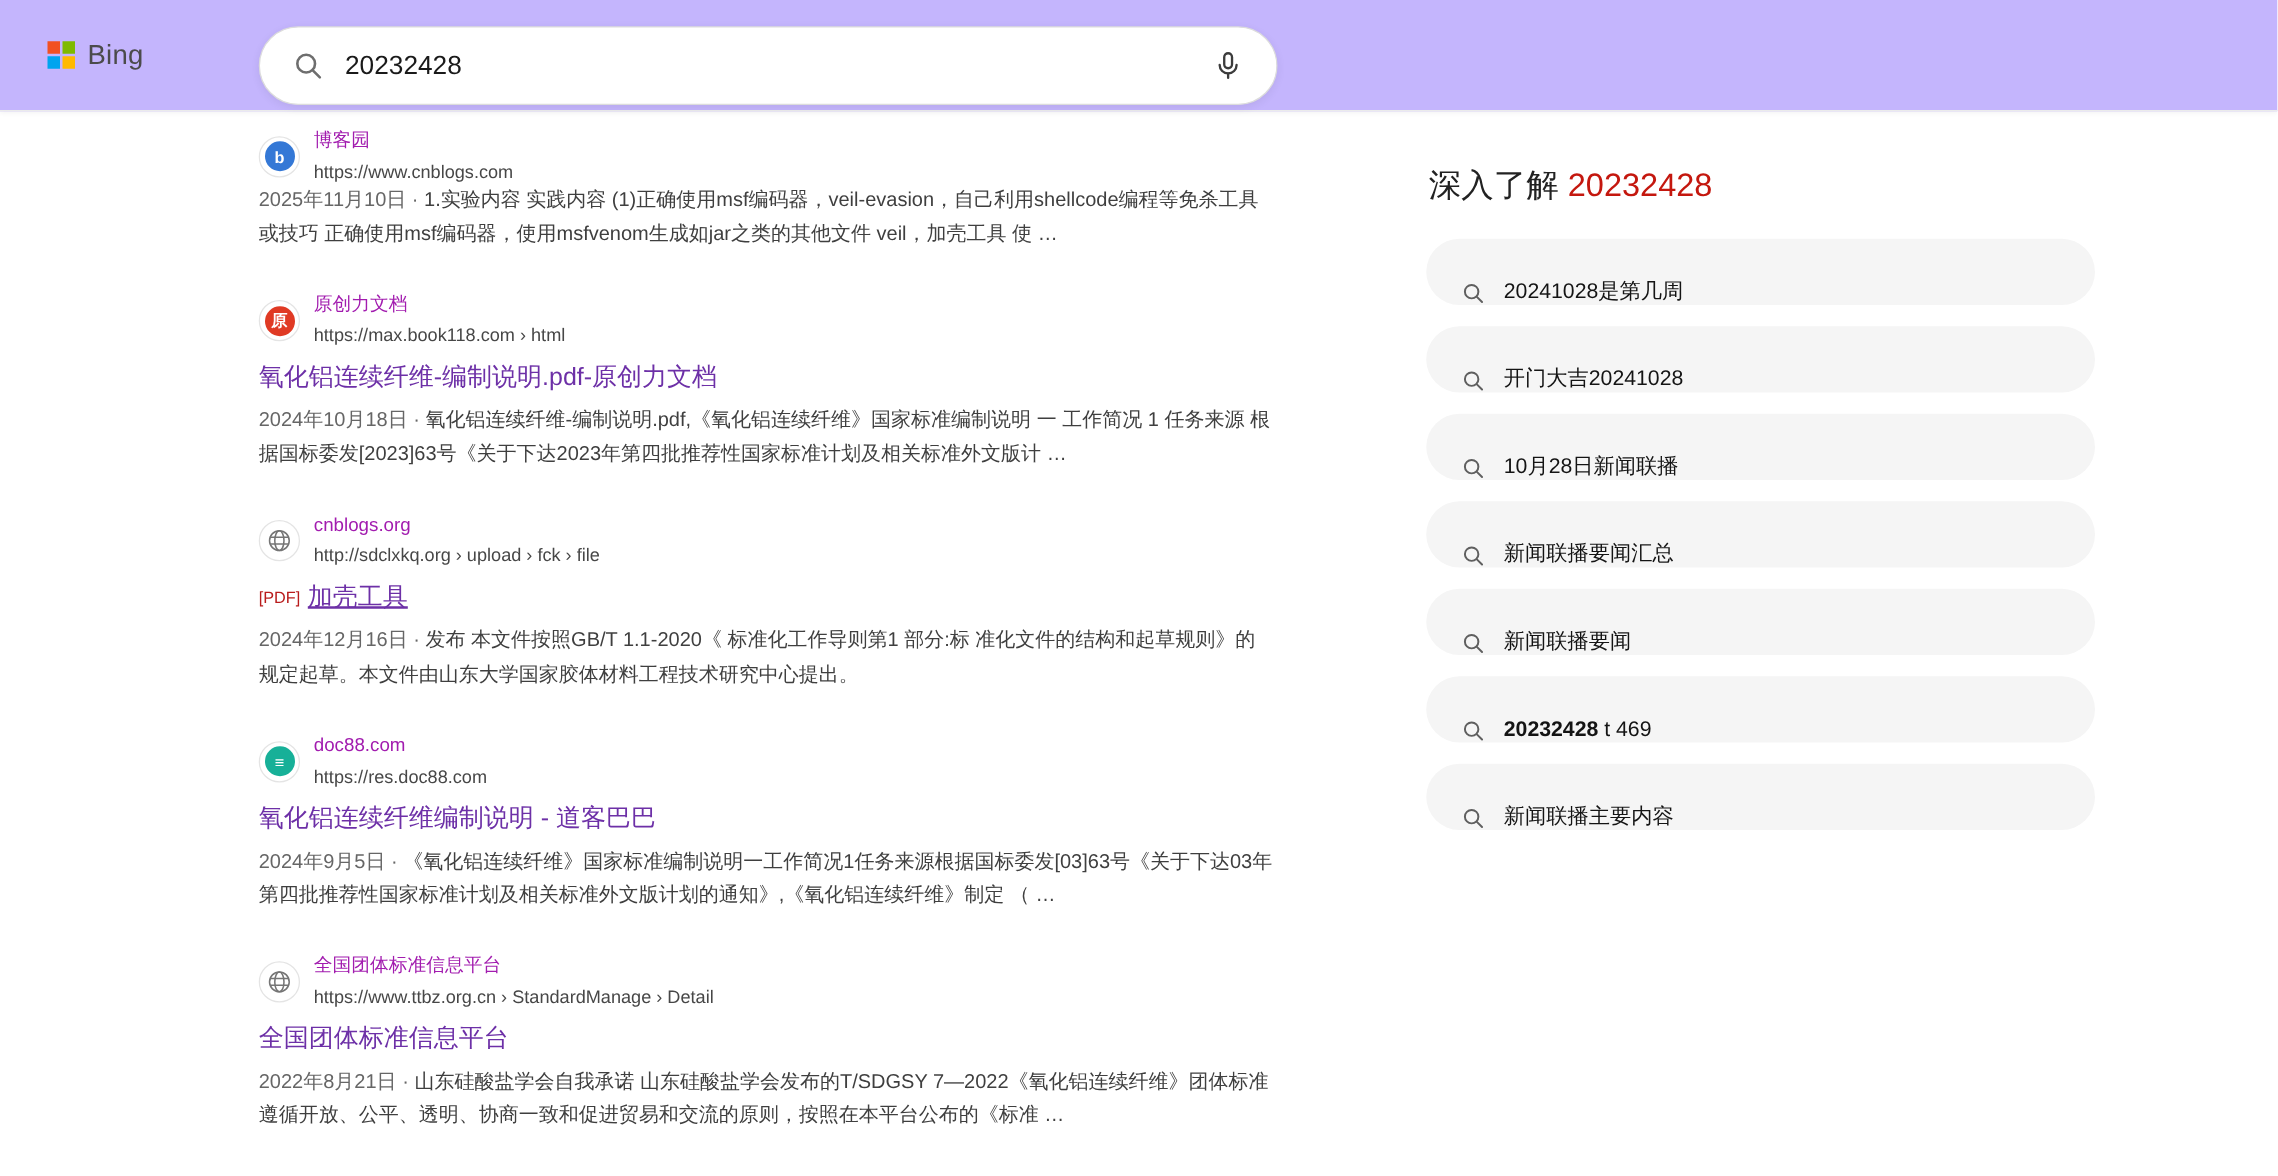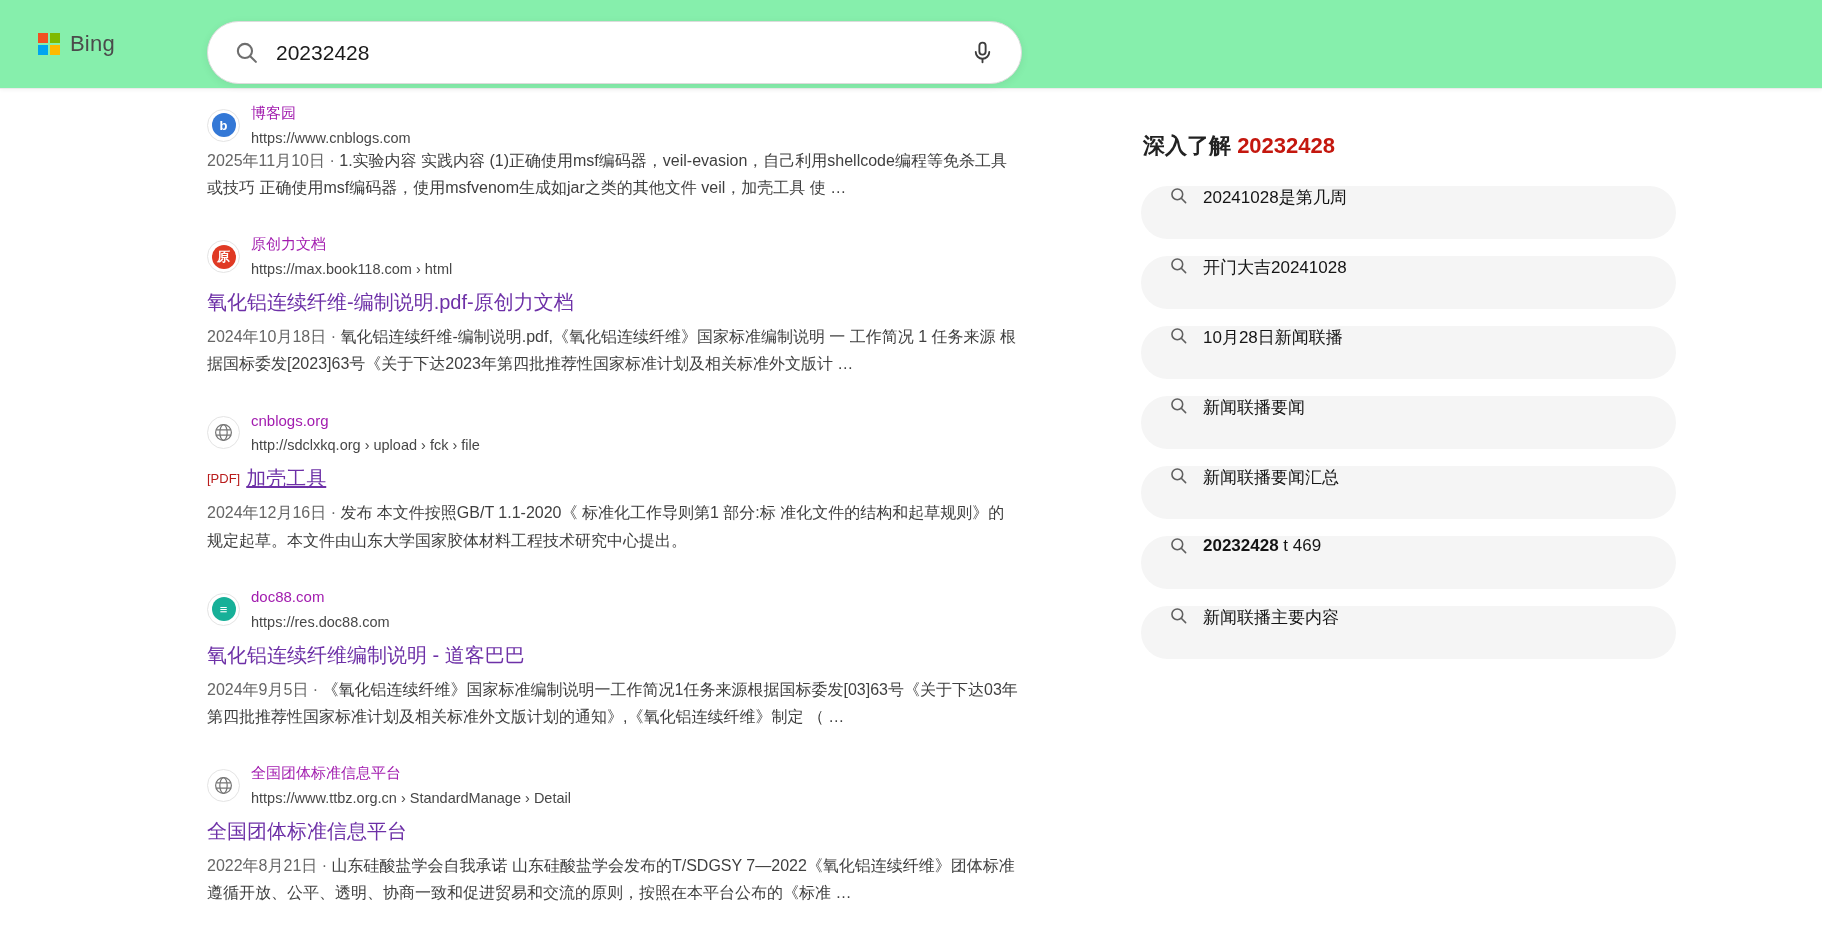--- a/index.html
+++ b/index.html
@@ -1,21 +1,21 @@
 <!DOCTYPE html>
 <html style="--link-blue: #1b3fd0; --link-visited: #6d30a7; --match-red: #c4170e; --pill-bg: #f5f5f5;"><head>
 <meta charset="utf-8">
 <style>
   *{margin:0;padding:0;box-sizing:border-box}
   html,body{width:1822px;height:941px;background:#fff;overflow:hidden;
     font-family:"Liberation Sans","DejaVu Sans",sans-serif;}
   :root{--link-blue:#1b3fd0;--link-visited:#6d30a7;--match-red:#c4170e;--pill-bg:#f5f5f5}
 
   
-  .header{position:relative;height:89px;background:#86efac;border-bottom:1px solid #ebebeb;
+  .header{position:relative;height:89px;background:#c4b5fd;border-bottom:1px solid #ebebeb;
     box-shadow:0 1px 4px rgba(0,0,0,.05);display:flex;align-items:center;z-index:2}
   .logo{display:flex;align-items:center;gap:10px;margin-left:38px;cursor:pointer}
   .ms-squares{display:grid;grid-template-columns:10px 10px;grid-template-rows:10px 10px;gap:2px}
   .sq{width:10px;height:10px}
   .sq.r{background:#f25022}.sq.g{background:#7fba00}.sq.b{background:#00a4ef}.sq.y{background:#ffb900}
   .brand{font-size:22px;color:#4b4b4b;letter-spacing:.2px}
   .searchbox{position:absolute;left:207px;top:21px;width:815px;height:63px;border:1px solid #dcdcdc;
     border-radius:32px;background:#fff;box-shadow:0 2px 8px rgba(0,0,0,.07);
     display:flex;align-items:center;padding:0 26px}
   .searchbox input{flex:1;border:none;outline:none;font-size:21px;color:#1a1a1a;margin-left:17px;
@@ -39,24 +39,24 @@
   .title{font-size:20px;line-height:1.35;margin:11px 0 7px;cursor:pointer}
   .pdftag{color:#b91c1c;font-size:13px;margin-right:6px;vertical-align:2px}
   .tmatch{color:var(--match-red)}
   .trest{color:var(--link-blue)}
   .trest.visited{color:var(--link-visited)}
   .trest.u{text-decoration:underline}
   .snippet{font-size:16px;line-height:1.7;color:#3f3f3f;max-width:815px}
   .date{color:#666}
 
   
-  .side-h{font-size:22px;font-weight:700;color:#222;margin:27px 0 25px 2px}
+  .side-h{font-size:26px;font-weight:400;color:#222;margin:27px 0 25px 2px}
   .side-h .hl{color:var(--match-red)}
   .pill{width:535px;height:53px;background:var(--pill-bg);border-radius:27px;display:flex;
-    align-items:flex-start;padding:0 24px 0 28px;margin-bottom:17px;cursor:pointer}
+    align-items:flex-end;padding:0 24px 0 28px;margin-bottom:17px;cursor:pointer}
   .pill-ic{display:flex;margin-right:15px;flex:none}
   .pill-label{font-size:17px;color:#141414;white-space:nowrap}
   .pill-label b{font-weight:bold}
 </style>
 </head>
 <body>
 
 <header class="header">
   <div class="logo">
     <div class="ms-squares">
@@ -190,30 +190,30 @@
           </span>
           <span class="pill-label">10月28日新闻联播</span>
         </div>
         <div class="pill">
           <span class="pill-ic">
             <svg viewBox="0 0 24 24" width="19" height="19" fill="none" stroke="#5f5f5f" stroke-width="2" stroke-linecap="round">
               <circle cx="10.5" cy="10.5" r="6.8"></circle>
               <path d="M15.8 15.8L21 21"></path>
             </svg>
           </span>
+          <span class="pill-label">新闻联播要闻汇总</span>
+        </div>
+        <div class="pill">
+          <span class="pill-ic">
+            <svg viewBox="0 0 24 24" width="19" height="19" fill="none" stroke="#5f5f5f" stroke-width="2" stroke-linecap="round">
+              <circle cx="10.5" cy="10.5" r="6.8"></circle>
+              <path d="M15.8 15.8L21 21"></path>
+            </svg>
+          </span>
           <span class="pill-label">新闻联播要闻</span>
-        </div>
-        <div class="pill">
-          <span class="pill-ic">
-            <svg viewBox="0 0 24 24" width="19" height="19" fill="none" stroke="#5f5f5f" stroke-width="2" stroke-linecap="round">
-              <circle cx="10.5" cy="10.5" r="6.8"></circle>
-              <path d="M15.8 15.8L21 21"></path>
-            </svg>
-          </span>
-          <span class="pill-label">新闻联播要闻汇总</span>
         </div>
         <div class="pill">
           <span class="pill-ic">
             <svg viewBox="0 0 24 24" width="19" height="19" fill="none" stroke="#5f5f5f" stroke-width="2" stroke-linecap="round">
               <circle cx="10.5" cy="10.5" r="6.8"></circle>
               <path d="M15.8 15.8L21 21"></path>
             </svg>
           </span>
           <span class="pill-label"><b>20232428</b> t 469</span>
         </div>

